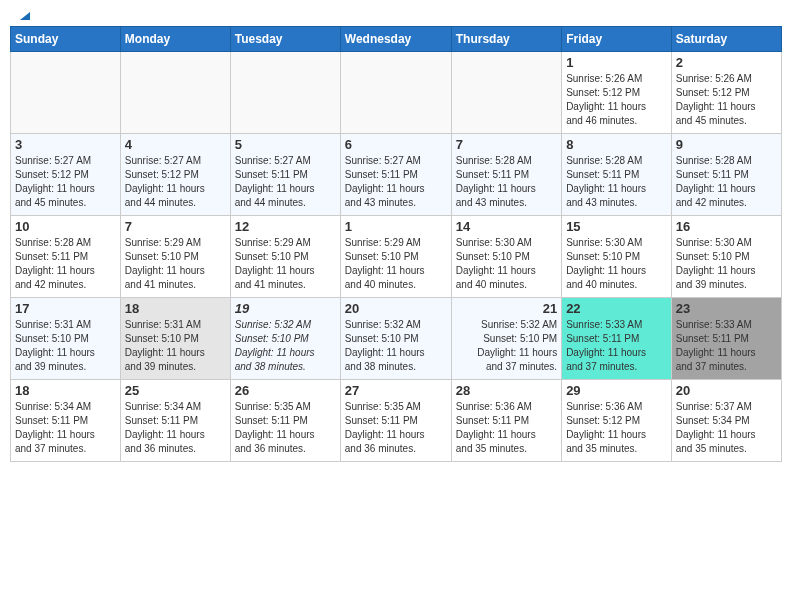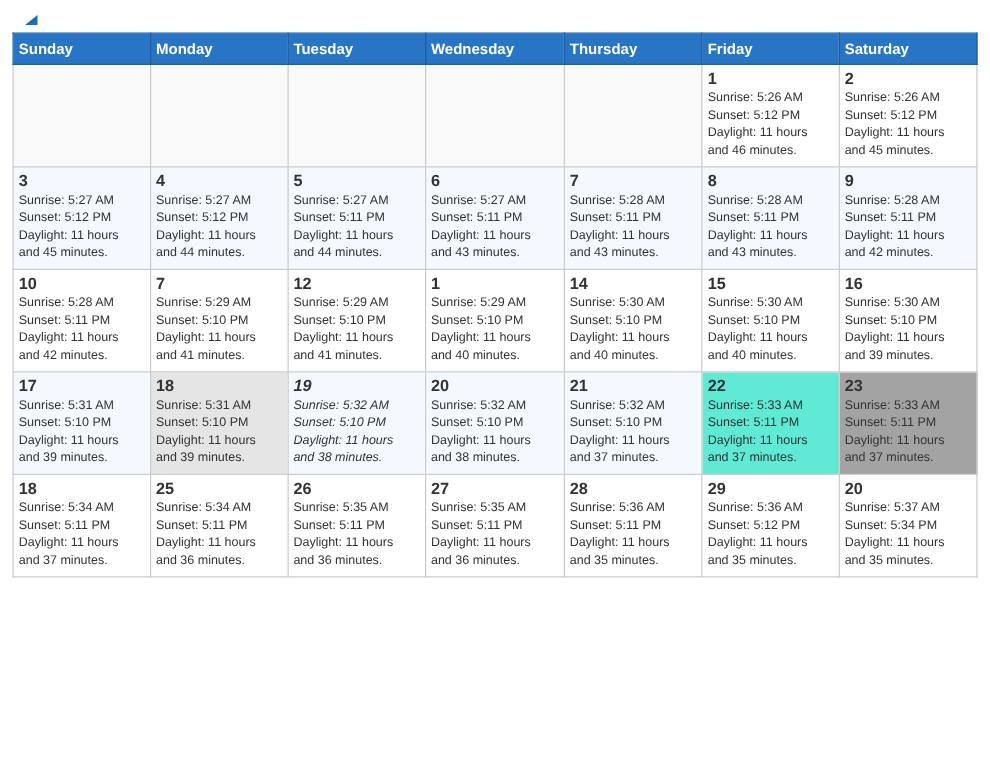--- a/index.html
+++ b/index.html
@@ -240,21 +240,21 @@
 Daylight: 11 hours
 and 38 minutes.</div>
         </td>
         <td style="background: rgb(244, 248, 255);">
           <div class="day-num">20</div>
           <div class="day-info" style="white-space: pre-line;">Sunrise: 5:32 AM
 Sunset: 5:10 PM
 Daylight: 11 hours
 and 38 minutes.</div>
         </td>
-        <td style="background: rgb(244, 248, 255);">
+        <td style="background: rgb(244, 248, 255); text-align: right;">
           <div class="day-num">21</div>
           <div class="day-info" style="white-space: pre-line;">Sunrise: 5:32 AM
 Sunset: 5:10 PM
 Daylight: 11 hours
 and 37 minutes.</div>
         </td>
         <td style="background: #5eead4;">
           <div class="day-num">22</div>
           <div class="day-info" style="white-space: pre-line;">Sunrise: 5:33 AM
 Sunset: 5:11 PM

